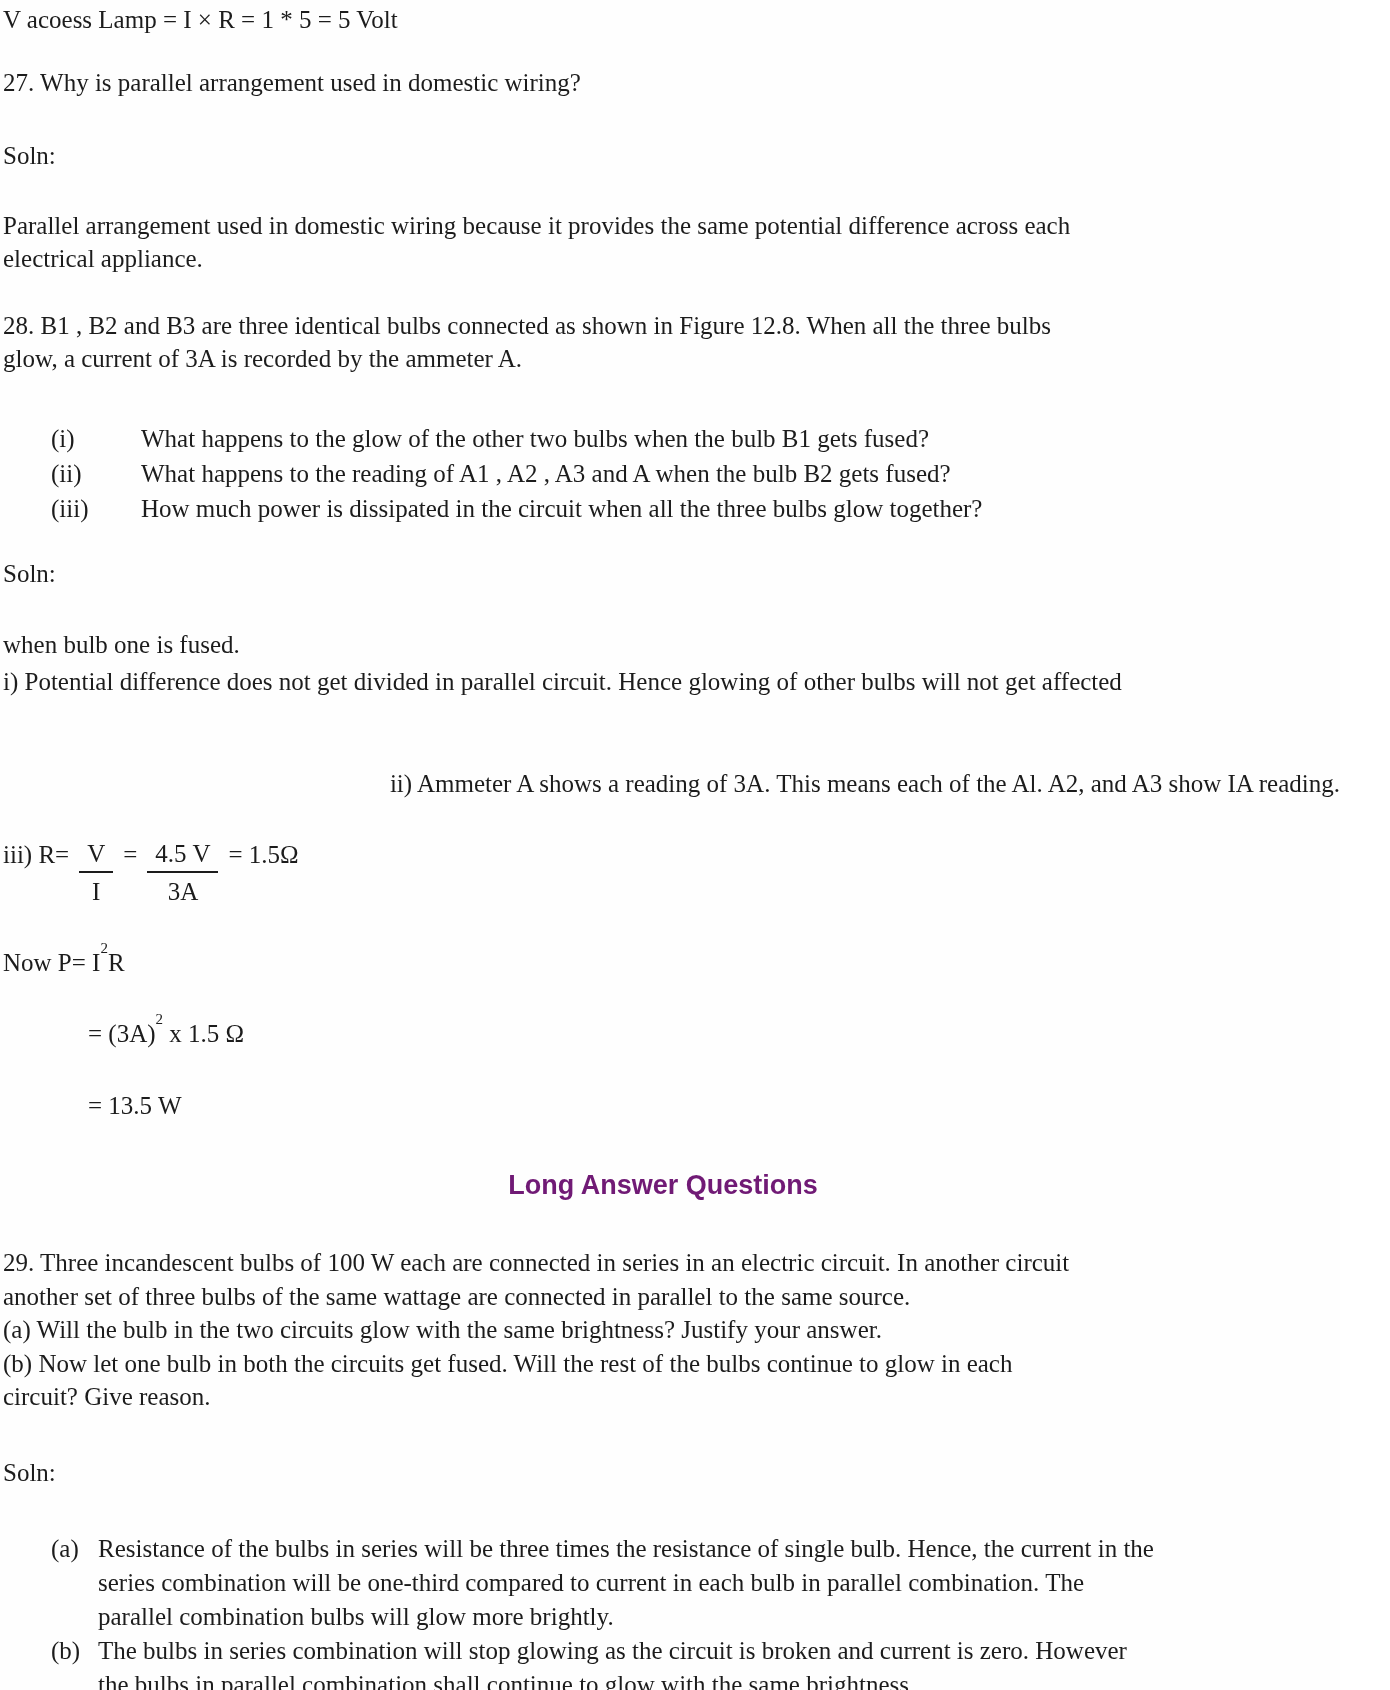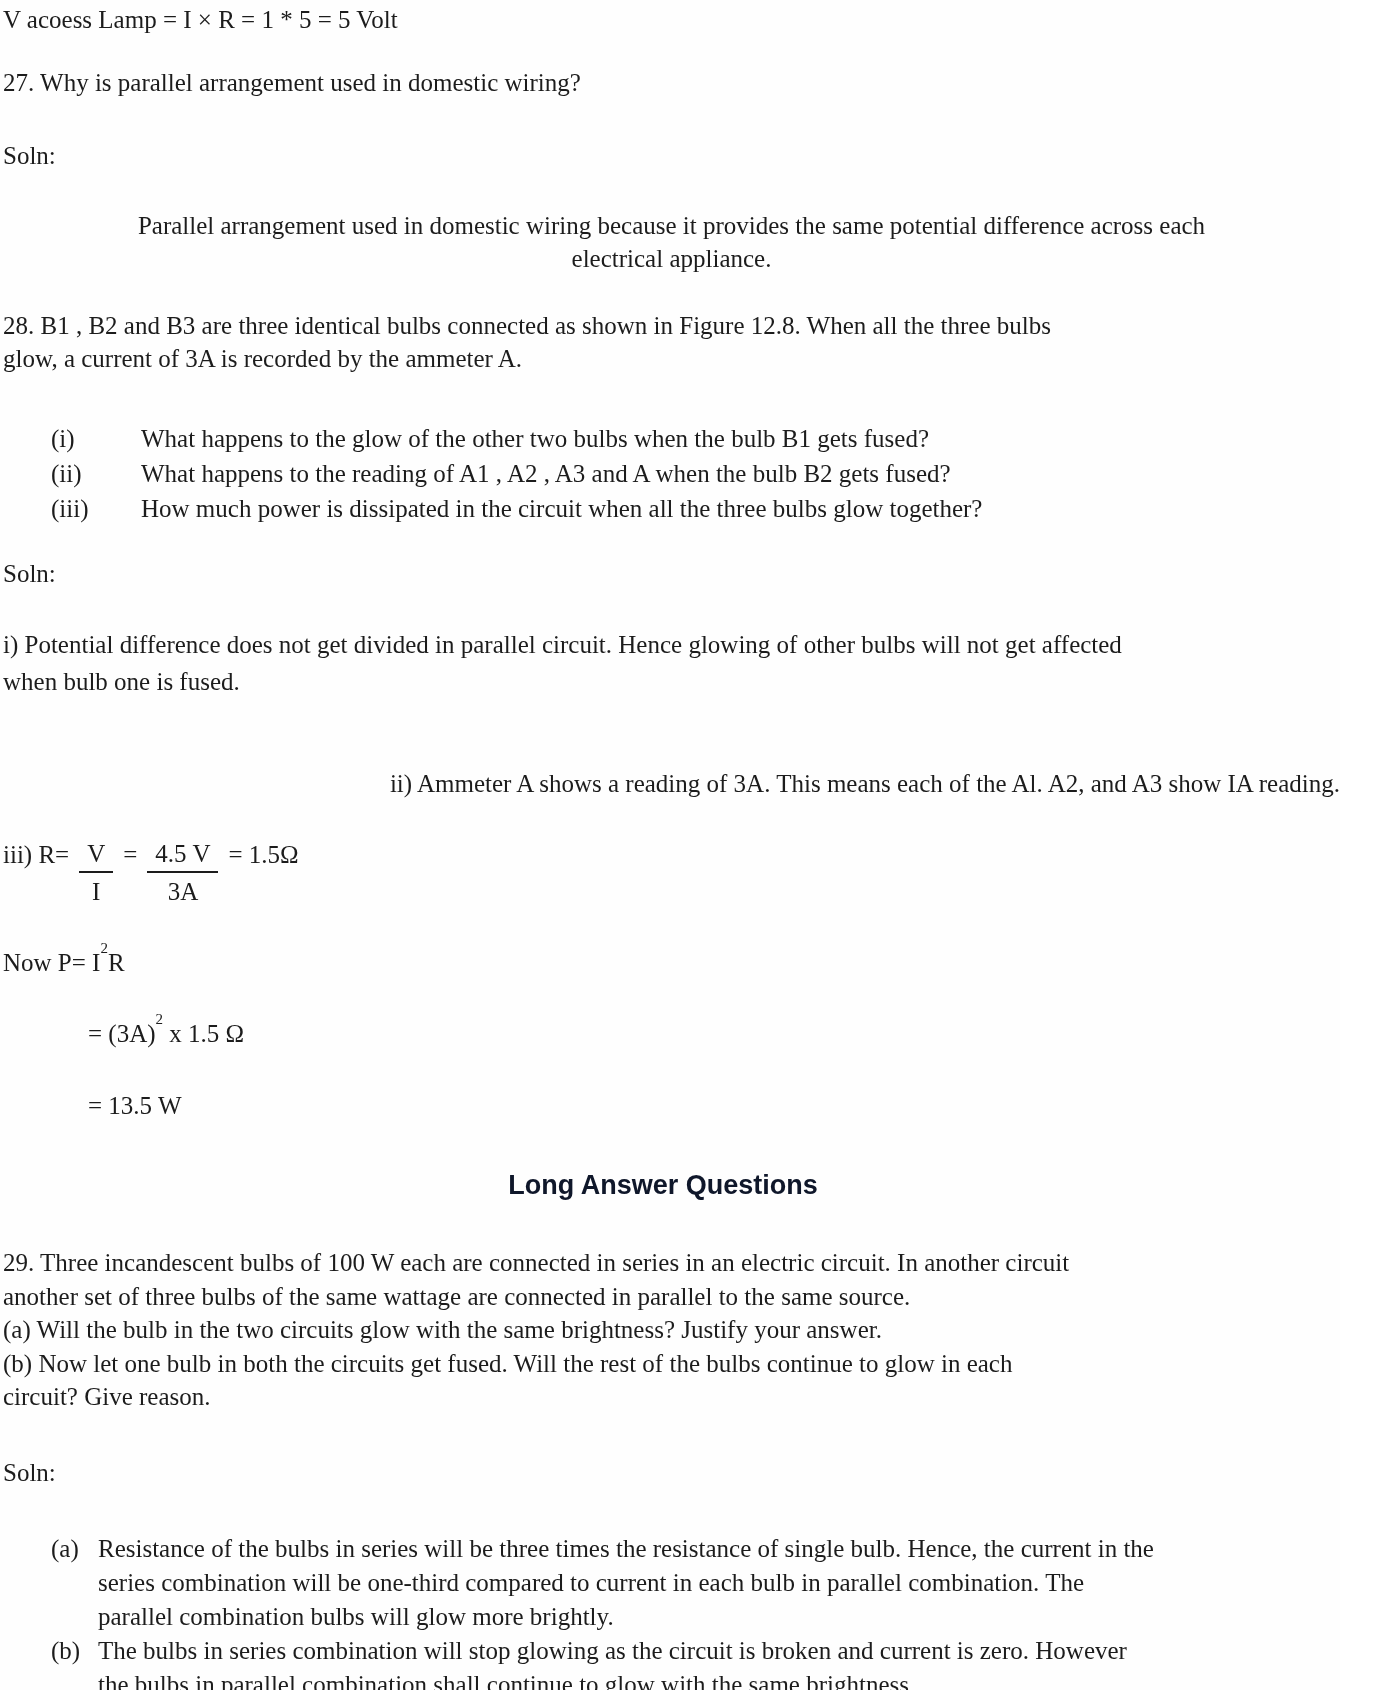--- a/index.html
+++ b/index.html
@@ -23,21 +23,21 @@
     padding: 3px 0 0 3px;
   }
   .line {
     line-height: 33px;
     white-space: nowrap;
   }
   .bold { font-weight: 400; }
 
   .q27-heading   { margin-top: 30px; }
   .soln-1        { margin-top: 40px; }
-  .para-27       { margin-top: 37px; text-align: center; }
+  .para-27       { margin-top: 37px; }
   .q28-heading   { margin-top: 34px; }
 
   .sublist       { margin-top: 46px; }
   .sublist-item  {
     position: relative;
     padding-left: 138px;
     line-height: 35px;
     white-space: nowrap;
   }
   .sublist-marker {
@@ -148,22 +148,22 @@
       </div>
       <div class="sublist-item bold">
         <span class="sublist-marker">(iii)</span>
         <span>How much power is dissipated in the circuit when all the three bulbs glow together?</span>
       </div>
     </div>
 
     <div class="line bold soln-2">Soln:</div>
 
     <div class="ans-i">
+      <div class="line">when bulb one is fused.</div>
       <div class="line">i) Potential difference does not get divided in parallel circuit. Hence glowing of other bulbs will not get affected</div>
-      <div class="line">when bulb one is fused.</div>
     </div>
 
     <div class="line ans-ii">ii) Ammeter A shows a reading of 3A. This means each of the Al. A2, and A3 show IA reading.</div>
 
     <div class="frac-row">
       <span class="plain">iii) R=</span>
       <span class="frac">
         <span class="num">V</span>
         <span class="den">I</span>
       </span>
@@ -178,21 +178,21 @@
     <div class="line power-line">
       <span>Now P= I</span><sup class="s2">2</sup><span>R</span>
     </div>
 
     <div class="line calc-line">
       <span>= (3A)</span><sup class="s2">2</sup><span> x 1.5 Ω</span>
     </div>
 
     <div class="line result-line">= 13.5 W</div>
 
-    <div class="section-heading" style="color: #0f172a;">Long Answer Questions</div>
+    <div class="section-heading" style="color: #701a75;">Long Answer Questions</div>
 
     <div class="q29-heading">
       <div class="line bold">29. Three incandescent bulbs of 100 W each are connected in series in an electric circuit. In another circuit</div>
       <div class="line bold">another set of three bulbs of the same wattage are connected in parallel to the same source.</div>
       <div class="line bold">(a) Will the bulb in the two circuits glow with the same brightness? Justify your answer.</div>
       <div class="line bold">(b) Now let one bulb in both the circuits get fused. Will the rest of the bulbs continue to glow in each</div>
       <div class="line bold">circuit? Give reason.</div>
     </div>
 
     <div class="line bold soln-3">Soln:</div>

